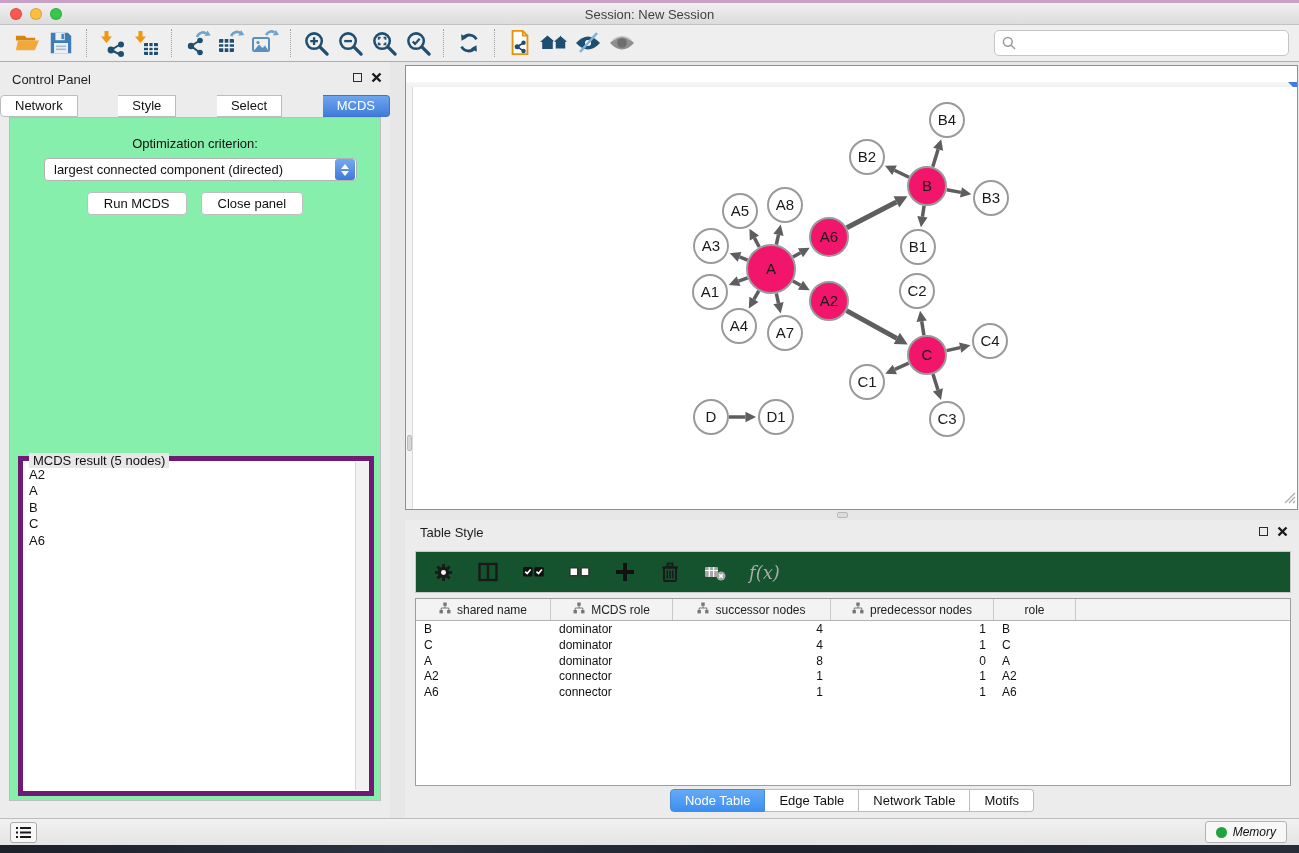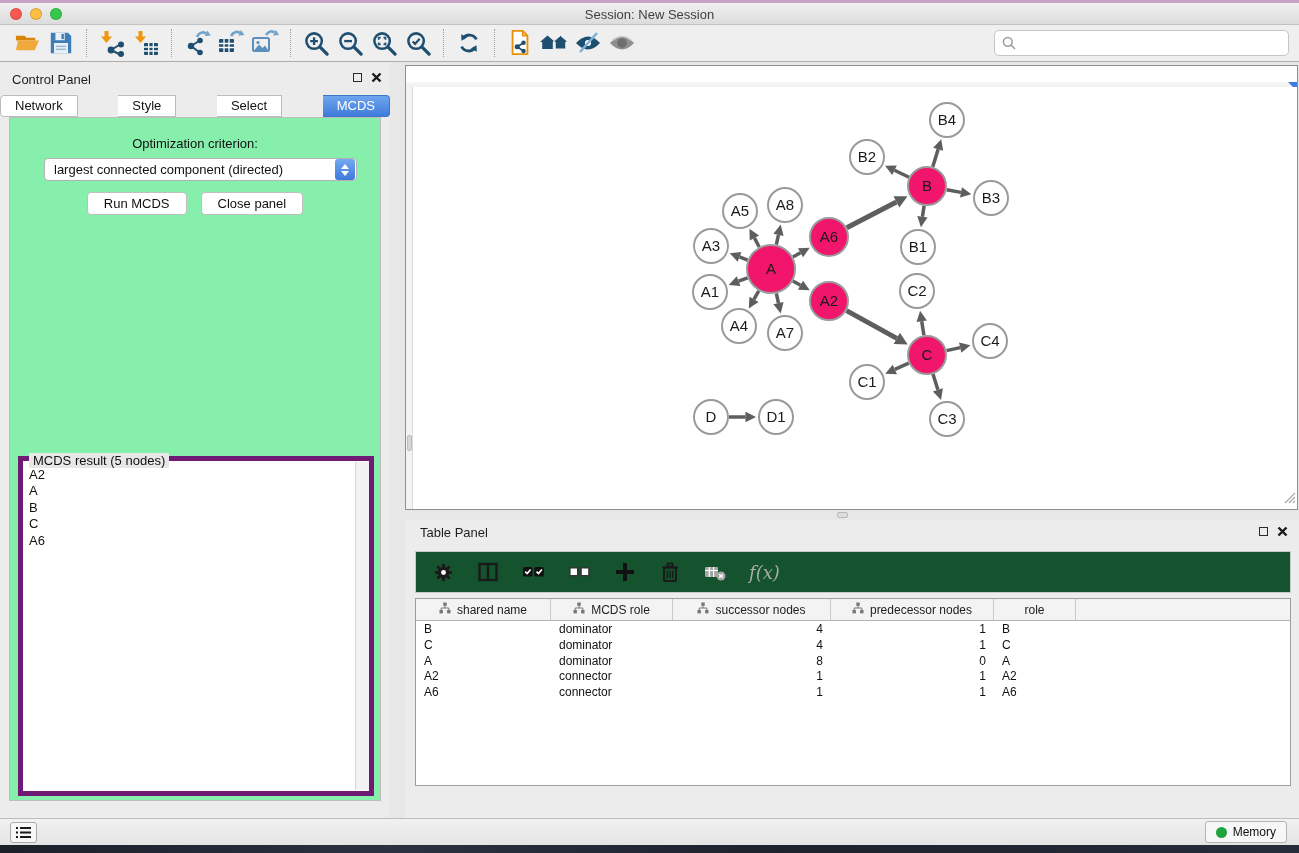--- a/index.html
+++ b/index.html
@@ -95,21 +95,21 @@
   .tp-tabs { position:absolute; left:0; right:0; top:269px; display:flex; justify-content:center; }
   .tp-tabs .seg { height:23px; line-height:21px; }
   .tp-tabs .seg.active { background:linear-gradient(#64ABF7,#3D8FEF); border-color:#4A89D8; }
 
   
   .statusbar { position:absolute; left:0; top:818px; width:100%; height:27px; background:linear-gradient(#F1F1F1,#E4E4E4);
     border-top:1px solid #BDBDBD; }
   .status-list-btn { position:absolute; left:10px; top:3px; width:27px; height:21px; background:#F7F7F7;
     border:1px solid #ABABAB; border-radius:3px; display:flex; align-items:center; justify-content:center; }
   .memory-btn { position:absolute; right:12px; top:2px; height:22px; padding:0 10px; background:#F7F7F7;
-    border:1px solid #B3B3B3; border-radius:3px; display:flex; align-items:center; gap:6px; font-size:12px; color:#111; }
+    border:1px solid #B3B3B3; border-radius:3px; display:flex; align-items:center; gap:6px; font-size:12px; color:#111;font-style:italic; }
   .mem-dot { width:11px; height:11px; border-radius:50%; }
   .desktop-bottom { position:absolute; left:0; top:845px; width:100%; height:8px;
     background:linear-gradient(90deg,#1B2029,#2A3140 30%,#1D222C 60%,#262C38); }
 </style>
 </head>
 <body>
 
 <div class="app">
   <div class="desktop-top"></div>
 
@@ -449,21 +449,21 @@
       <div class="net-grip"><svg width="13" height="13" viewBox="0 0 13 13">
             <path d="M12 2L2 12M12 6L6 12M12 10l-2 2" stroke="#ABABAB" stroke-width="1.3"></path>
           </svg></div>
     </div>
 
     <div class="h-splitter">
       <div class="h-grab"></div>
     </div>
 
     <div class="table-panel">
-      <div class="tp-title">Table Panel</div>
+      <div class="tp-title">Table Style</div>
       <div class="win-icons tp-icons">
         <span class="float-box"></span>
         <span class="close-x">
             <svg width="11" height="11" viewBox="0 0 11 11">
               <path d="M1.5 1.5l8 8M9.5 1.5l-8 8" stroke="#1A1A1A" stroke-width="2.4"></path>
             </svg>
           </span>
       </div>
       <div class="tp-toolbar">
         <span class="tp-tool">
@@ -599,20 +599,26 @@
             </div>
             <div class="t-row">
               <div class="t-cell" style="width: 135px;">A6</div>
               <div class="t-cell" style="width: 122px;">connector</div>
               <div class="t-cell right" style="width: 158px;">1</div>
               <div class="t-cell right" style="width: 163px;">1</div>
               <div class="t-cell" style="width: 82px;">A6</div>
             </div>
           </div>
       </div>
+      <div class="tp-tabs">
+          <div class="seg active">Node Table</div>
+          <div class="seg">Edge Table</div>
+          <div class="seg">Network Table</div>
+          <div class="seg">Motifs</div>
+        </div>
     </div>
   </div>
 
   <div class="statusbar">
     <div class="status-list-btn">
       <svg width="15" height="13" viewBox="0 0 15 13">
           <g fill="#1A1A1A">
             <rect x="0" y="1" width="2" height="2"></rect>
             <rect x="4" y="1" width="11" height="2"></rect>
             <rect x="0" y="5.5" width="2" height="2"></rect>

